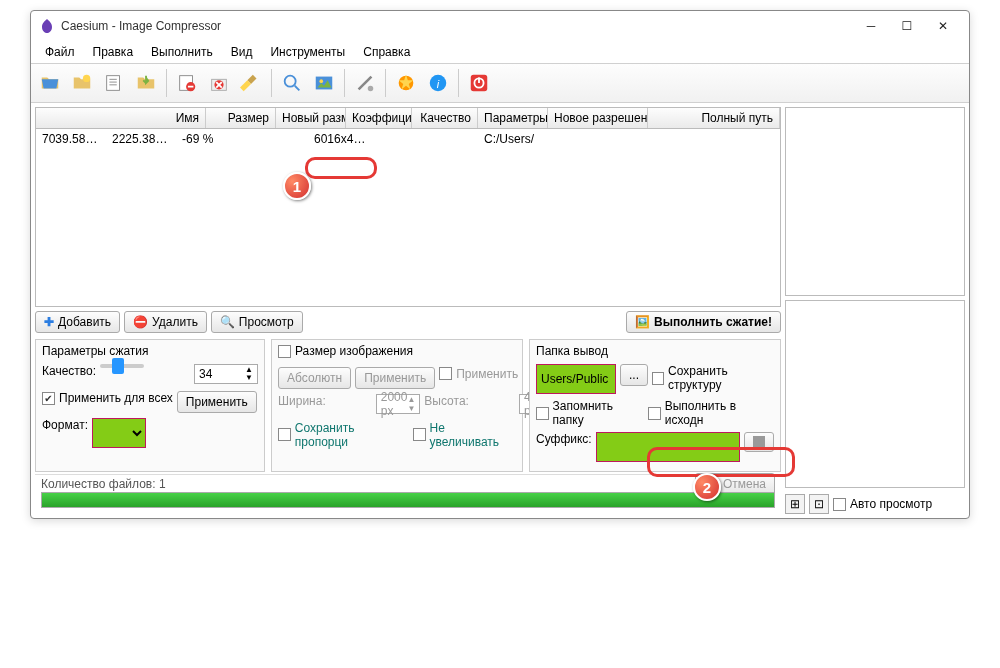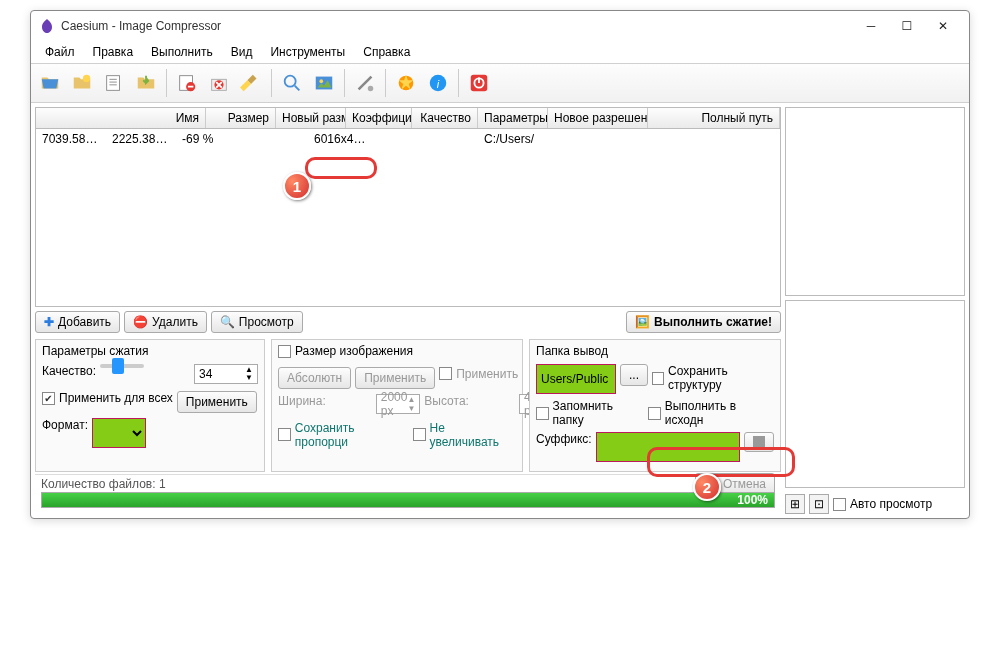--- a/index.html
+++ b/index.html
@@ -41,21 +41,21 @@
 .sliderknob { position:absolute; top:-6px; width:12px; height:16px; background:#2696ff; border-radius:2px; }
 .check { display:inline-flex; align-items:center; gap:4px; }
 .check .box { width:13px; height:13px; border:1px solid #888; background:#fff; display:inline-flex; align-items:center; justify-content:center; font-size:10px; color:#333;}
 .preview { border:1px solid #bbb; flex:1; background:#fff; }
 .previewctrl { display:flex; align-items:center; gap:4px; padding-top:2px;}
 .squarebtn{width:20px;height:20px;border:1px solid #aaa;background:#f3f3f3;display:flex;align-items:center;justify-content:center;}
 .statusbar { height: 18px; display: flex; align-items:center; padding: 0 6px; border-top:1px solid #ddd;}
 .statusbar .stat{flex:1;color:#555;}
 .progress{height:16px;background:#e0e0e0;margin:0 6px 6px 6px;position:relative;border:1px solid #aaa;}
 .progress .fill{position:absolute;left:0;top:0;bottom:0;background:linear-gradient(#47d147,#29a329);}
-.progress .pct{position:absolute;right:6px;top:0;line-height:14px;font-weight:bold;color:#fff;}
+.progress .pct{position:absolute;right:6px;top:16px;line-height:14px;font-weight:bold;color:#fff;}
 .callout { position:absolute; border:3px solid #e53935; border-radius:10px; pointer-events:none; }
 .numbadge { position:absolute; width:28px; height:28px; border-radius:50%; background:radial-gradient(circle at 30% 30%,#ff8a65,#d32f2f); border:2px solid #fff; box-shadow:1px 1px 3px rgba(0,0,0,.5); color:#fff; font-weight:bold; font-size:15px; display:flex; align-items:center; justify-content:center; }
 .folderico{width:12px;height:12px;background:#999;display:inline-block;}
 </style>
 </head>
 <body>
 
 <div class="window">
 
   <div class="titlebar">

